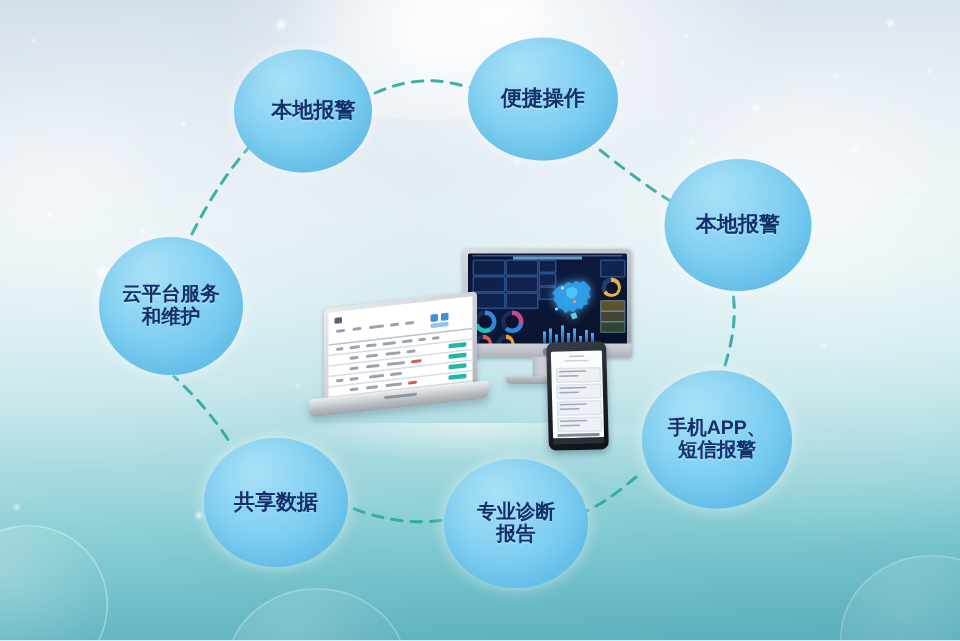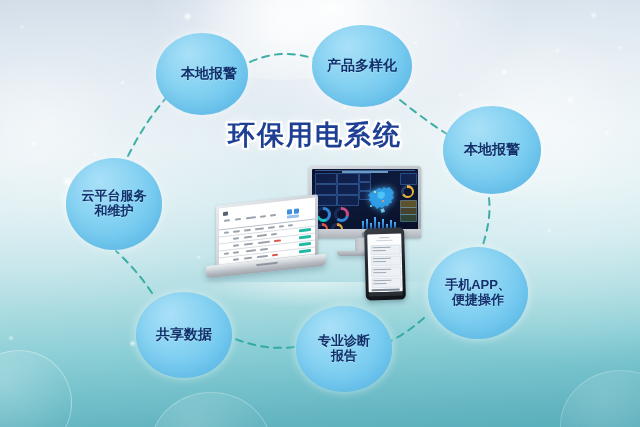--- a/index.html
+++ b/index.html
@@ -358,35 +358,34 @@
           <div class="pcard" style="top:44px;"></div>
           <div class="ptxt" style="left:5px;top:46px;width:18px;"></div>
           <div class="ptxt" style="left:5px;top:49px;width:13px;"></div>
           <div class="ptxt" style="left:3px;top:55px;width:28px;height:2px;background:#7e8996;"></div>
         </div>
         <div class="pbar"></div>
       </div>
     </div>
   </div>
 
-  <div id="title" style="left: 228px; top: 117px; font-size: 27px; color: rgb(29, 63, 148);">环保用电系统</div>
 
   <div id="node-layer">
       <div class="node" style="left: 156px; top: 33px; width: 92px; height: 82px; color: rgb(18, 48, 107);">
         <span style="font-size: 14px; margin-left: 14px;">本地报警</span>
       </div>
       <div class="node" style="left: 312px; top: 25px; width: 100px; height: 82px; color: rgb(18, 48, 107);">
-        <span style="font-size: 14px;">产品多样化</span>
+        <span style="font-size: 14px;">便捷操作</span>
       </div>
       <div class="node" style="left: 443px; top: 106px; width: 98px; height: 88px; color: rgb(18, 48, 107);">
         <span style="font-size: 14px;">本地报警</span>
       </div>
       <div class="node" style="left: 428px; top: 247px; width: 100px; height: 92px; color: rgb(18, 48, 107);">
         <span style="font-size: 13px;">手机APP、
-便捷操作</span>
+短信报警</span>
       </div>
       <div class="node" style="left: 296px; top: 306px; width: 96px; height: 86px; color: rgb(18, 48, 107);">
         <span style="font-size: 13px;">专业诊断
 报告</span>
       </div>
       <div class="node" style="left: 136px; top: 292px; width: 96px; height: 86px; color: rgb(18, 48, 107);">
         <span style="font-size: 14px;">共享数据</span>
       </div>
       <div class="node" style="left: 66px; top: 158px; width: 96px; height: 92px; color: rgb(18, 48, 107);">
         <span style="font-size: 13px;">云平台服务

